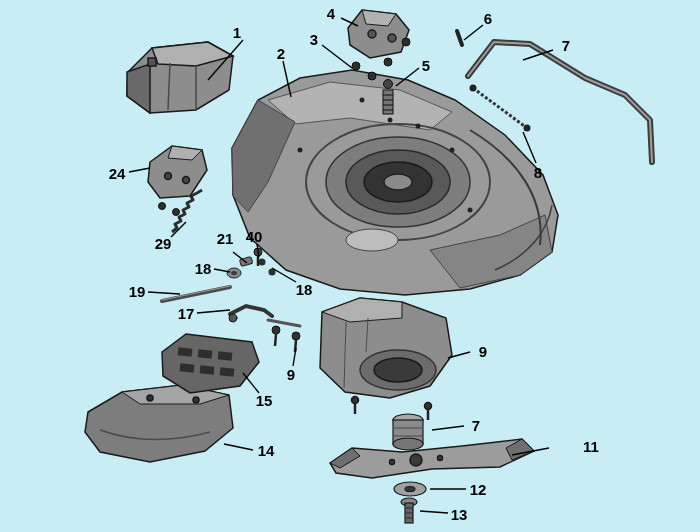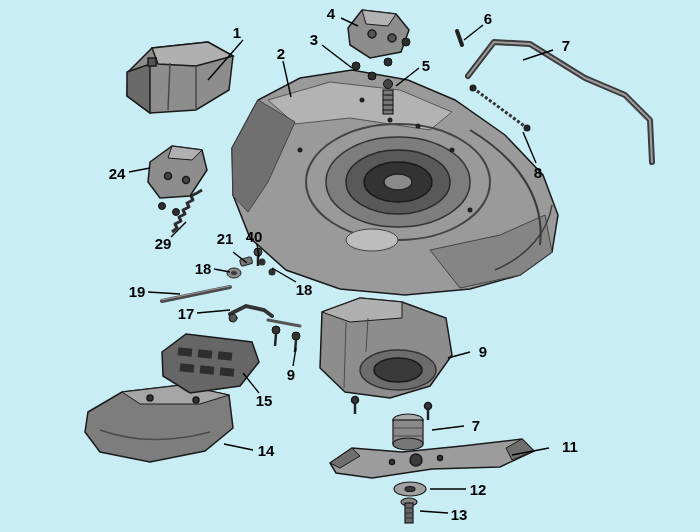--- a/index.html
+++ b/index.html
@@ -232,21 +232,21 @@
   <div class="callout" style="left:237px;top:32px">1</div>
   <div class="callout" style="left:281px;top:53px">2</div>
   <div class="callout" style="left:314px;top:39px">3</div>
   <div class="callout" style="left:331px;top:13px">4</div>
   <div class="callout" style="left:426px;top:65px">5</div>
   <div class="callout" style="left:488px;top:18px">6</div>
   <div class="callout" style="left:566px;top:45px">7</div>
   <div class="callout" style="left:538px;top:172px">8</div>
   <div class="callout" style="left:483px;top:351px">9</div>
   <div class="callout" style="left:476px;top:425px">7</div>
-  <div class="callout" style="left:570px;top:446px">11</div>
+  <div class="callout" style="left:591px;top:446px">11</div>
   <div class="callout" style="left:478px;top:489px">12</div>
   <div class="callout" style="left:459px;top:514px">13</div>
   <div class="callout" style="left:266px;top:450px">14</div>
   <div class="callout" style="left:264px;top:400px">15</div>
   <div class="callout" style="left:291px;top:374px">9</div>
   <div class="callout" style="left:186px;top:313px">17</div>
   <div class="callout" style="left:137px;top:291px">19</div>
   <div class="callout" style="left:304px;top:289px">18</div>
   <div class="callout" style="left:254px;top:236px">40</div>
   <div class="callout" style="left:225px;top:238px">21</div>

